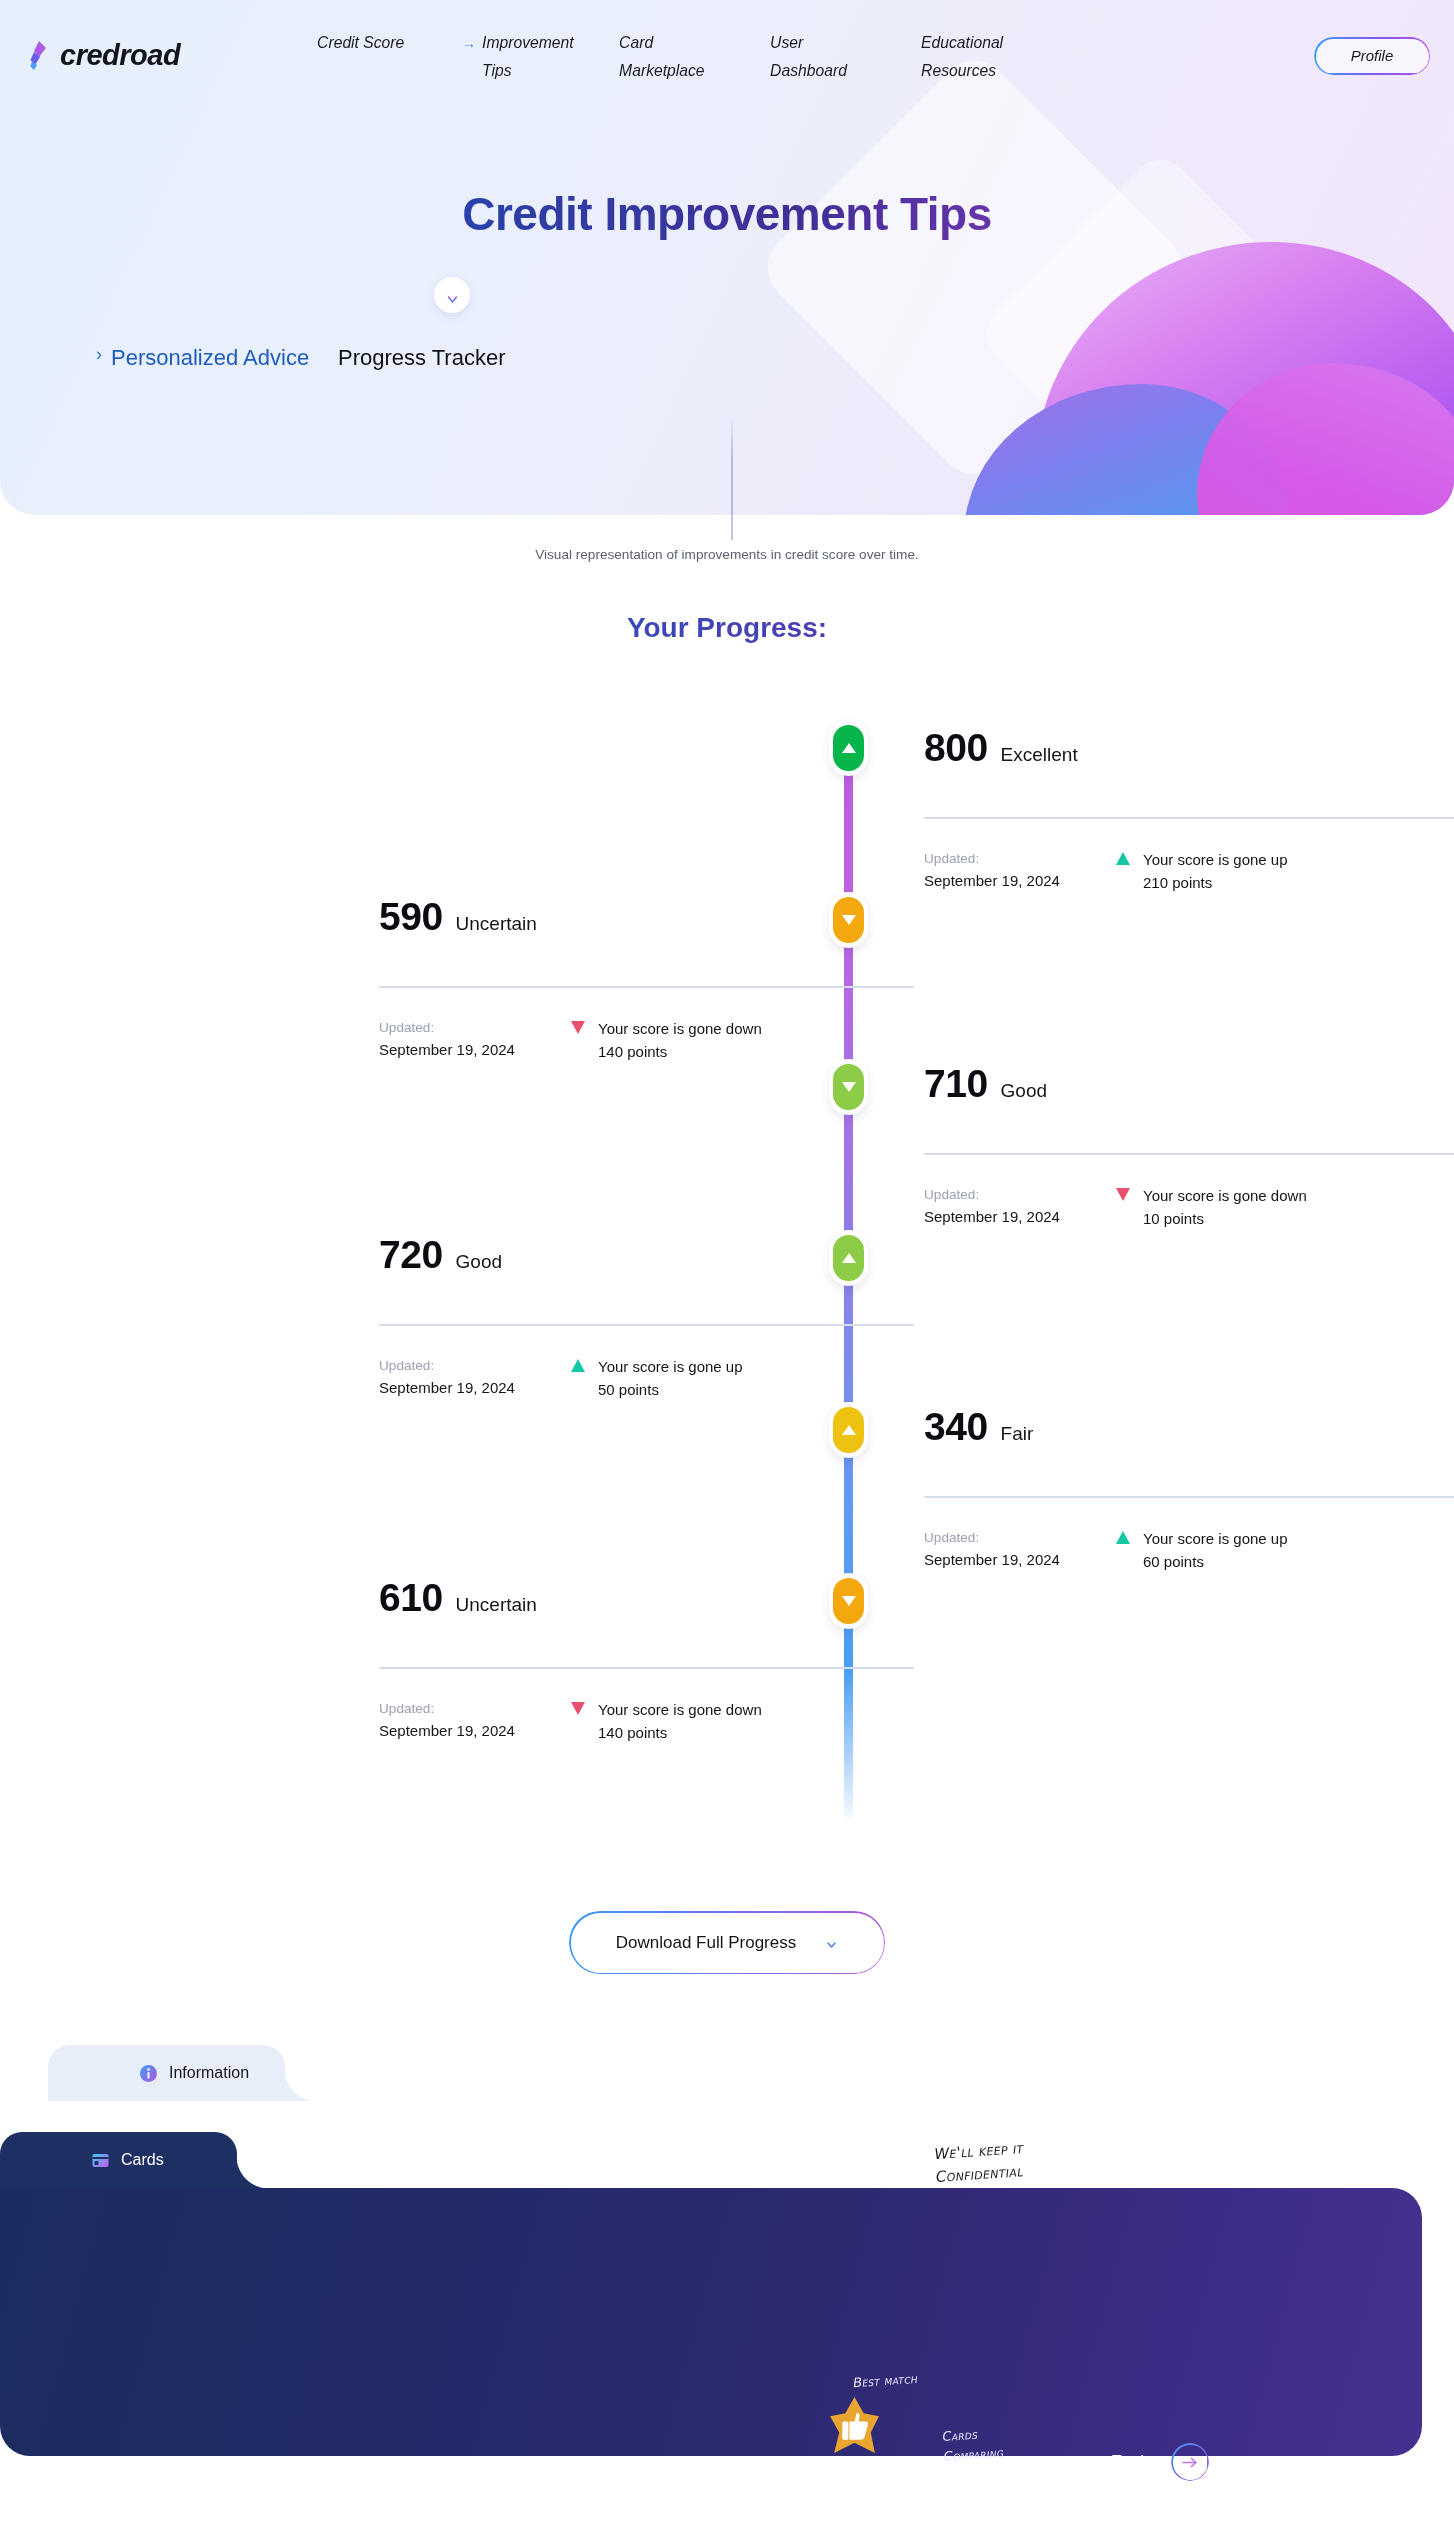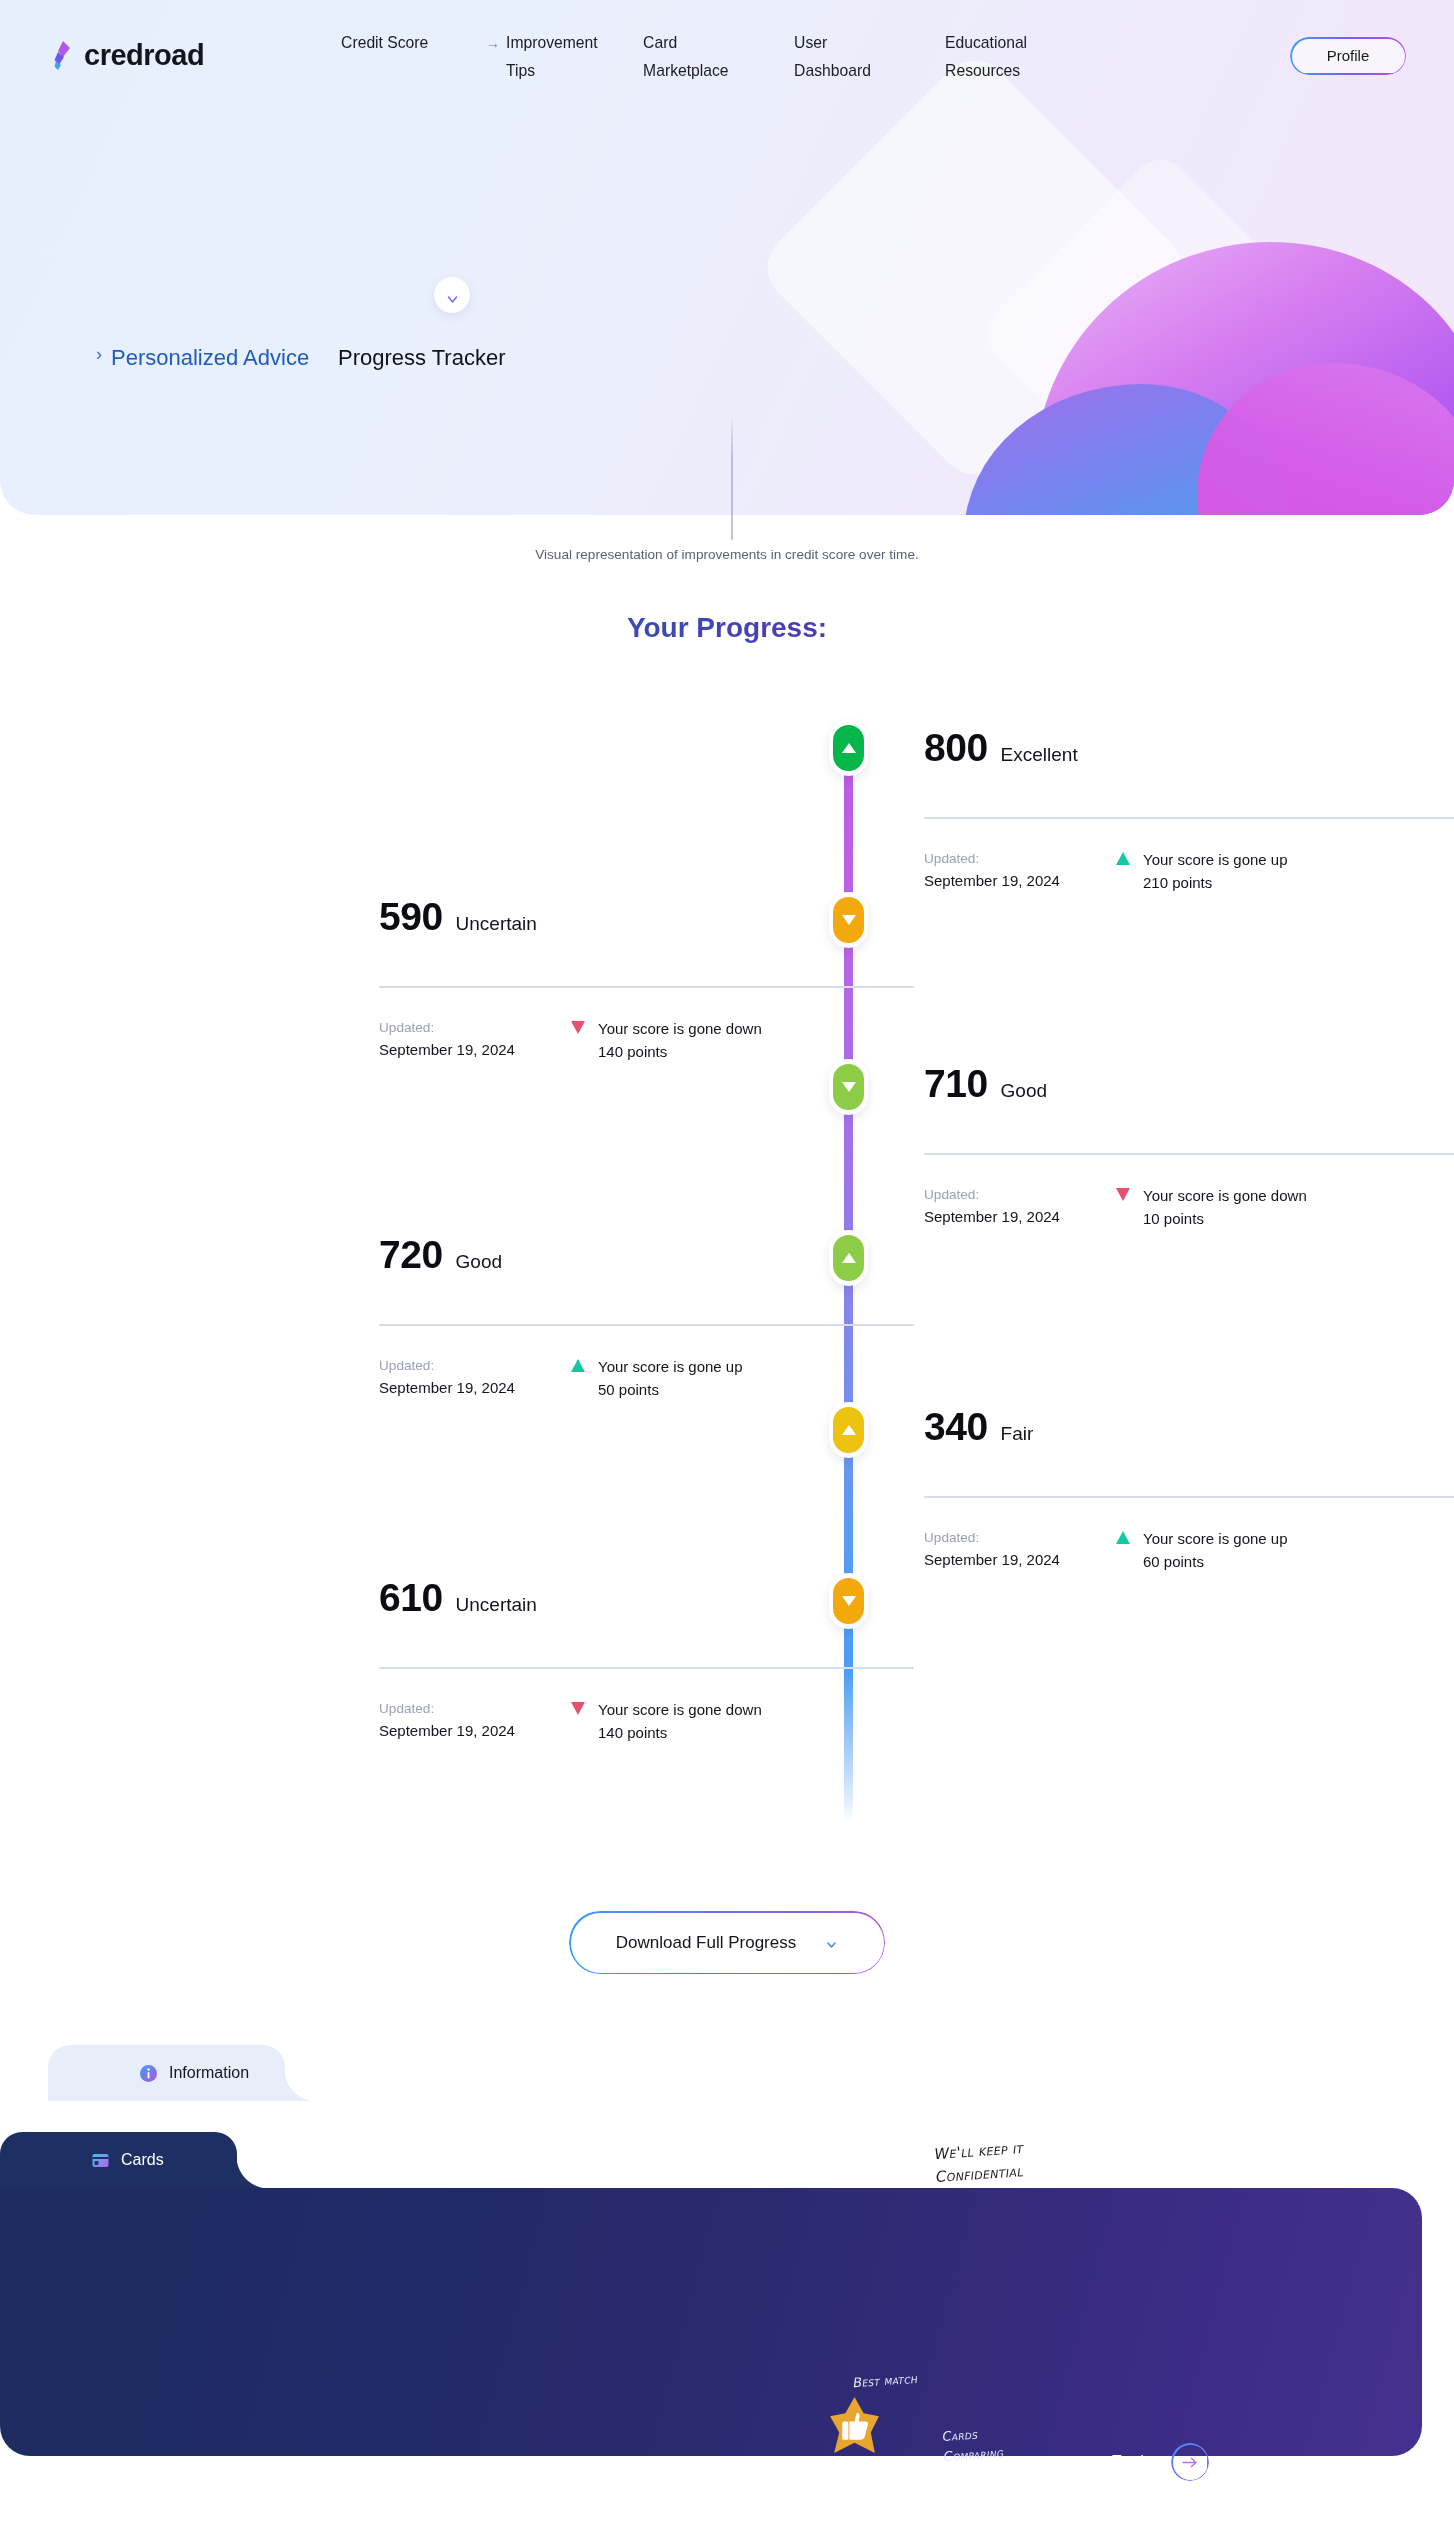--- a/index.html
+++ b/index.html
@@ -73,22 +73,23 @@
     width: 283px; height: 263px;
     border-radius: 48% 52% 45% 55% / 50% 48% 52% 50%;
     background: linear-gradient(200deg, rgba(216,122,240,0.95) 0%, rgba(214,90,230,0.95) 50%, rgba(225,80,220,0.92) 100%);
   }
 
   
   .nav {
     position: absolute; top: 0; left: 0;
     width: 1454px; height: 111px;
     display: flex; align-items: center;
-    padding: 0 48px;
+    padding: 0 24px;
     z-index: 30;
+    font-style: italic;
   }
   .brand { display: flex; align-items: center; gap: 8px; }
   .brand-mark { width: 28px; height: 31px; position: relative; }
   .brand-name {
     font-size: 29px; font-weight: 700; color: #14151c; letter-spacing: -0.5px;
   }
   .nav-links {
     display: flex; align-items: flex-start; gap: 0;
     margin-left: 131px; padding-top: 2px;
   }
@@ -344,20 +345,21 @@
 
   <div class="hero">
     <div class="hero-deco-1"></div>
     <div class="hero-deco-2"></div>
     <div class="hero-blob-wrap">
       <div class="blob-purple"></div>
       <div class="blob-blue"></div>
       <div class="blob-pink"></div>
     </div>
 
+    <div class="hero-title">Credit Improvement Tips</div>
 
     <div class="scroll-pill">
       <svg width="13" height="18" viewBox="0 0 26 36">
         <defs>
             <linearGradient id="gdn" x1="0" y1="0" x2="0" y2="1">
           <stop offset="0" stop-color="#a74ae0"></stop>
               <stop offset="1" stop-color="#3a8ef0"></stop>
         </linearGradient>
           </defs>
         <path d="M13 2 L13 30" stroke="url(#gdn)" stroke-width="3" fill="none"></path>

